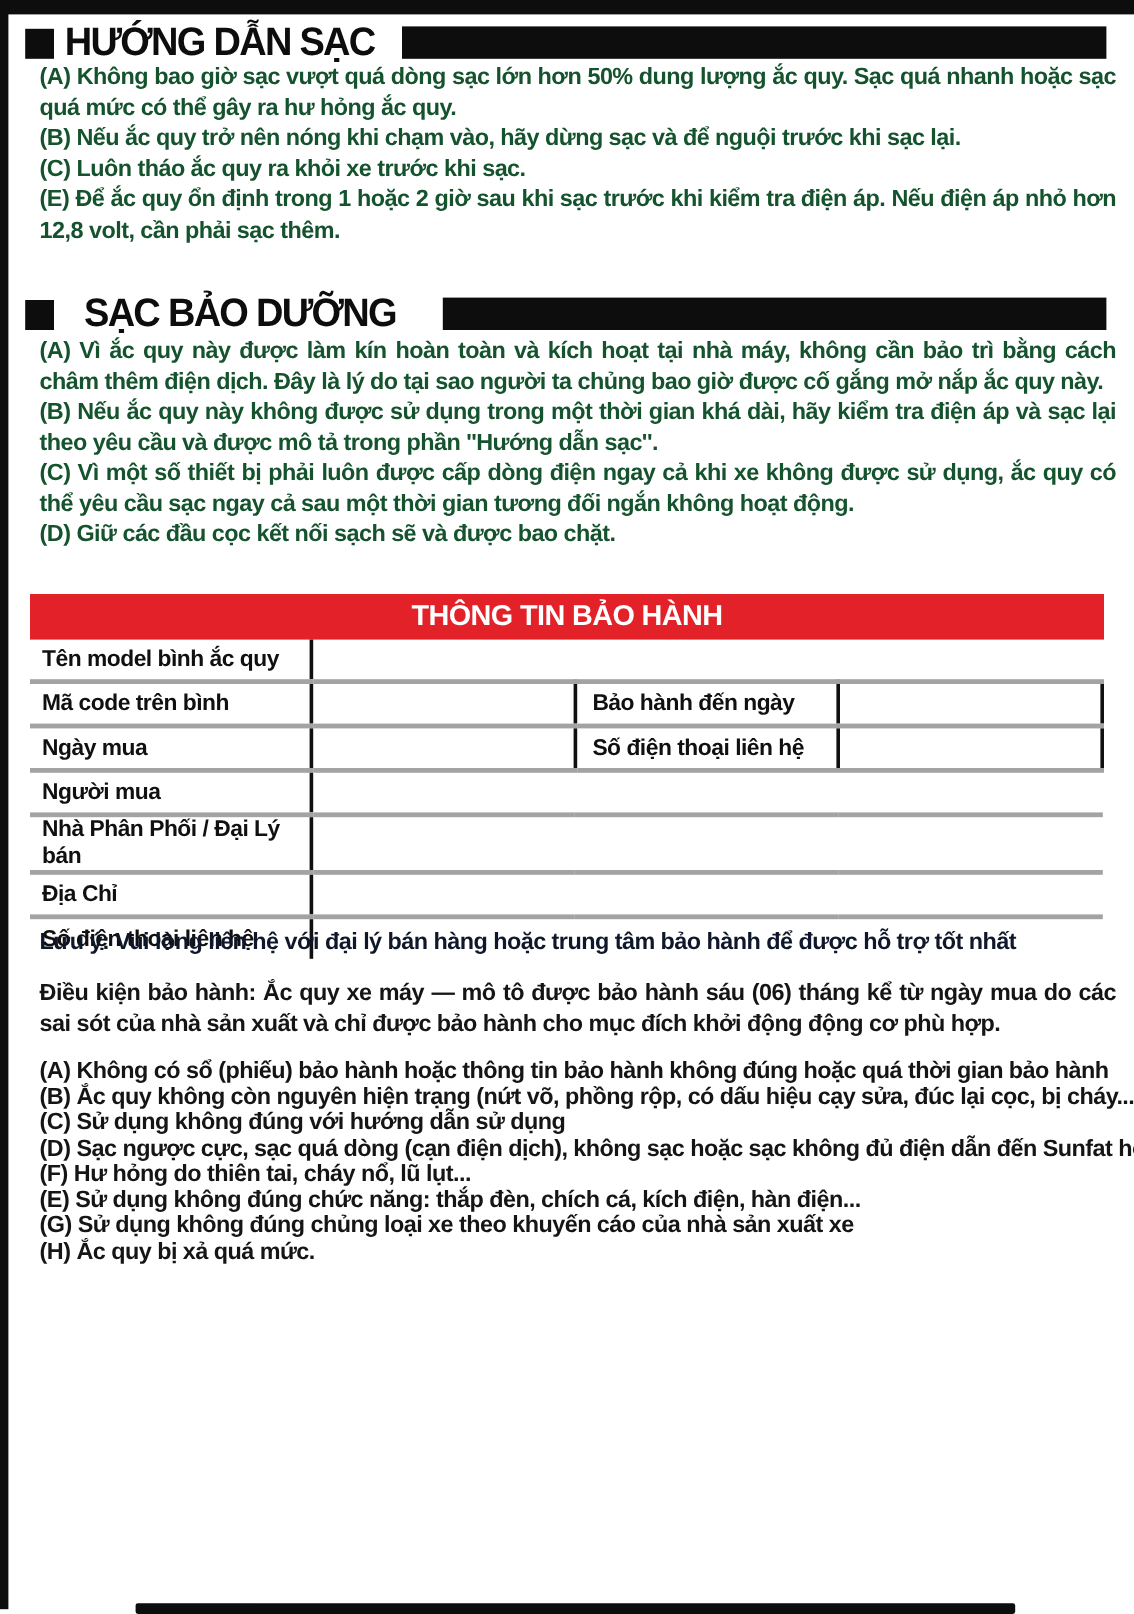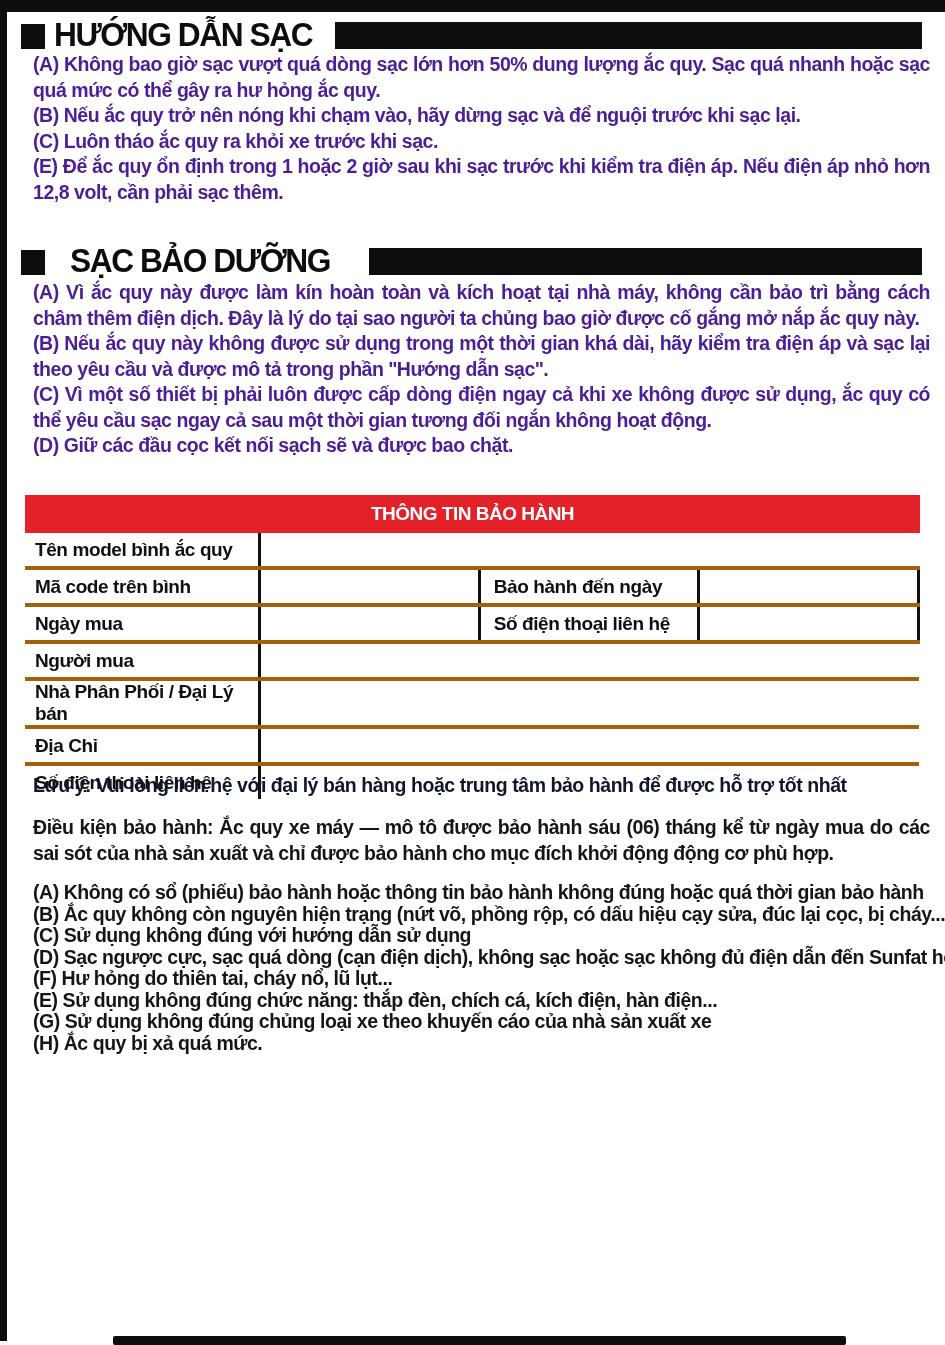--- a/index.html
+++ b/index.html
@@ -28,44 +28,44 @@
     transform:scaleX(.96);transform-origin:left center;
   }
   .sec-header .bar-fill{flex:1 1 auto;height:27px;background:#0d0d0d;}
   .hdr-1{top:21px;}
   .hdr-2{top:247px;gap:16px;}
 
   
   .para-block{
     position:absolute;left:33px;width:897px;
     font-size:19.5px;line-height:25.5px;font-weight:600;letter-spacing:-0.45px;
-    text-align:justify;color:#4c1d95;
+    text-align:justify;color:#14532d;
   }
   .para-block p{margin:0;}
   .pb-1{top:52px;}
   .pb-2{top:280px;}
 
   
   .banner{
     position:absolute;left:25px;top:495px;width:895px;height:38px;
     background:#e22128;display:flex;align-items:center;justify-content:center;
   }
   .banner span{
-    color:#ffffff;font-size:19px;font-weight:800;letter-spacing:-0.5px;
+    color:#ffffff;font-size:24px;font-weight:800;letter-spacing:-0.5px;
   }
 
   
   table.wtab{
     position:absolute;left:25px;top:533px;width:895px;
     border-collapse:collapse;table-layout:fixed;
   }
   table.wtab td{
     height:33px;padding:0 0 0 10px;vertical-align:middle;
     font-size:19px;font-weight:700;letter-spacing:-0.4px;color:#101010;
-    border-bottom:4px solid #a16207;
+    border-bottom:4px solid #a3a3a3;
   }
   table.wtab tr:last-child td{border-bottom:none;}
   table.wtab td.c1{width:223px;border-right:3px solid #101010;}
   table.wtab td.v1{width:225px;}
   table.wtab td.c3{width:225px;padding-left:13px;}
   table.wtab td.v2{width:222px;}
   table.wtab tr.split td.v1{border-right:3px solid #101010;}
   table.wtab tr.split td.c3{border-right:3px solid #101010;}
   table.wtab tr.split td.v2{border-right:3px solid #101010;}
 

